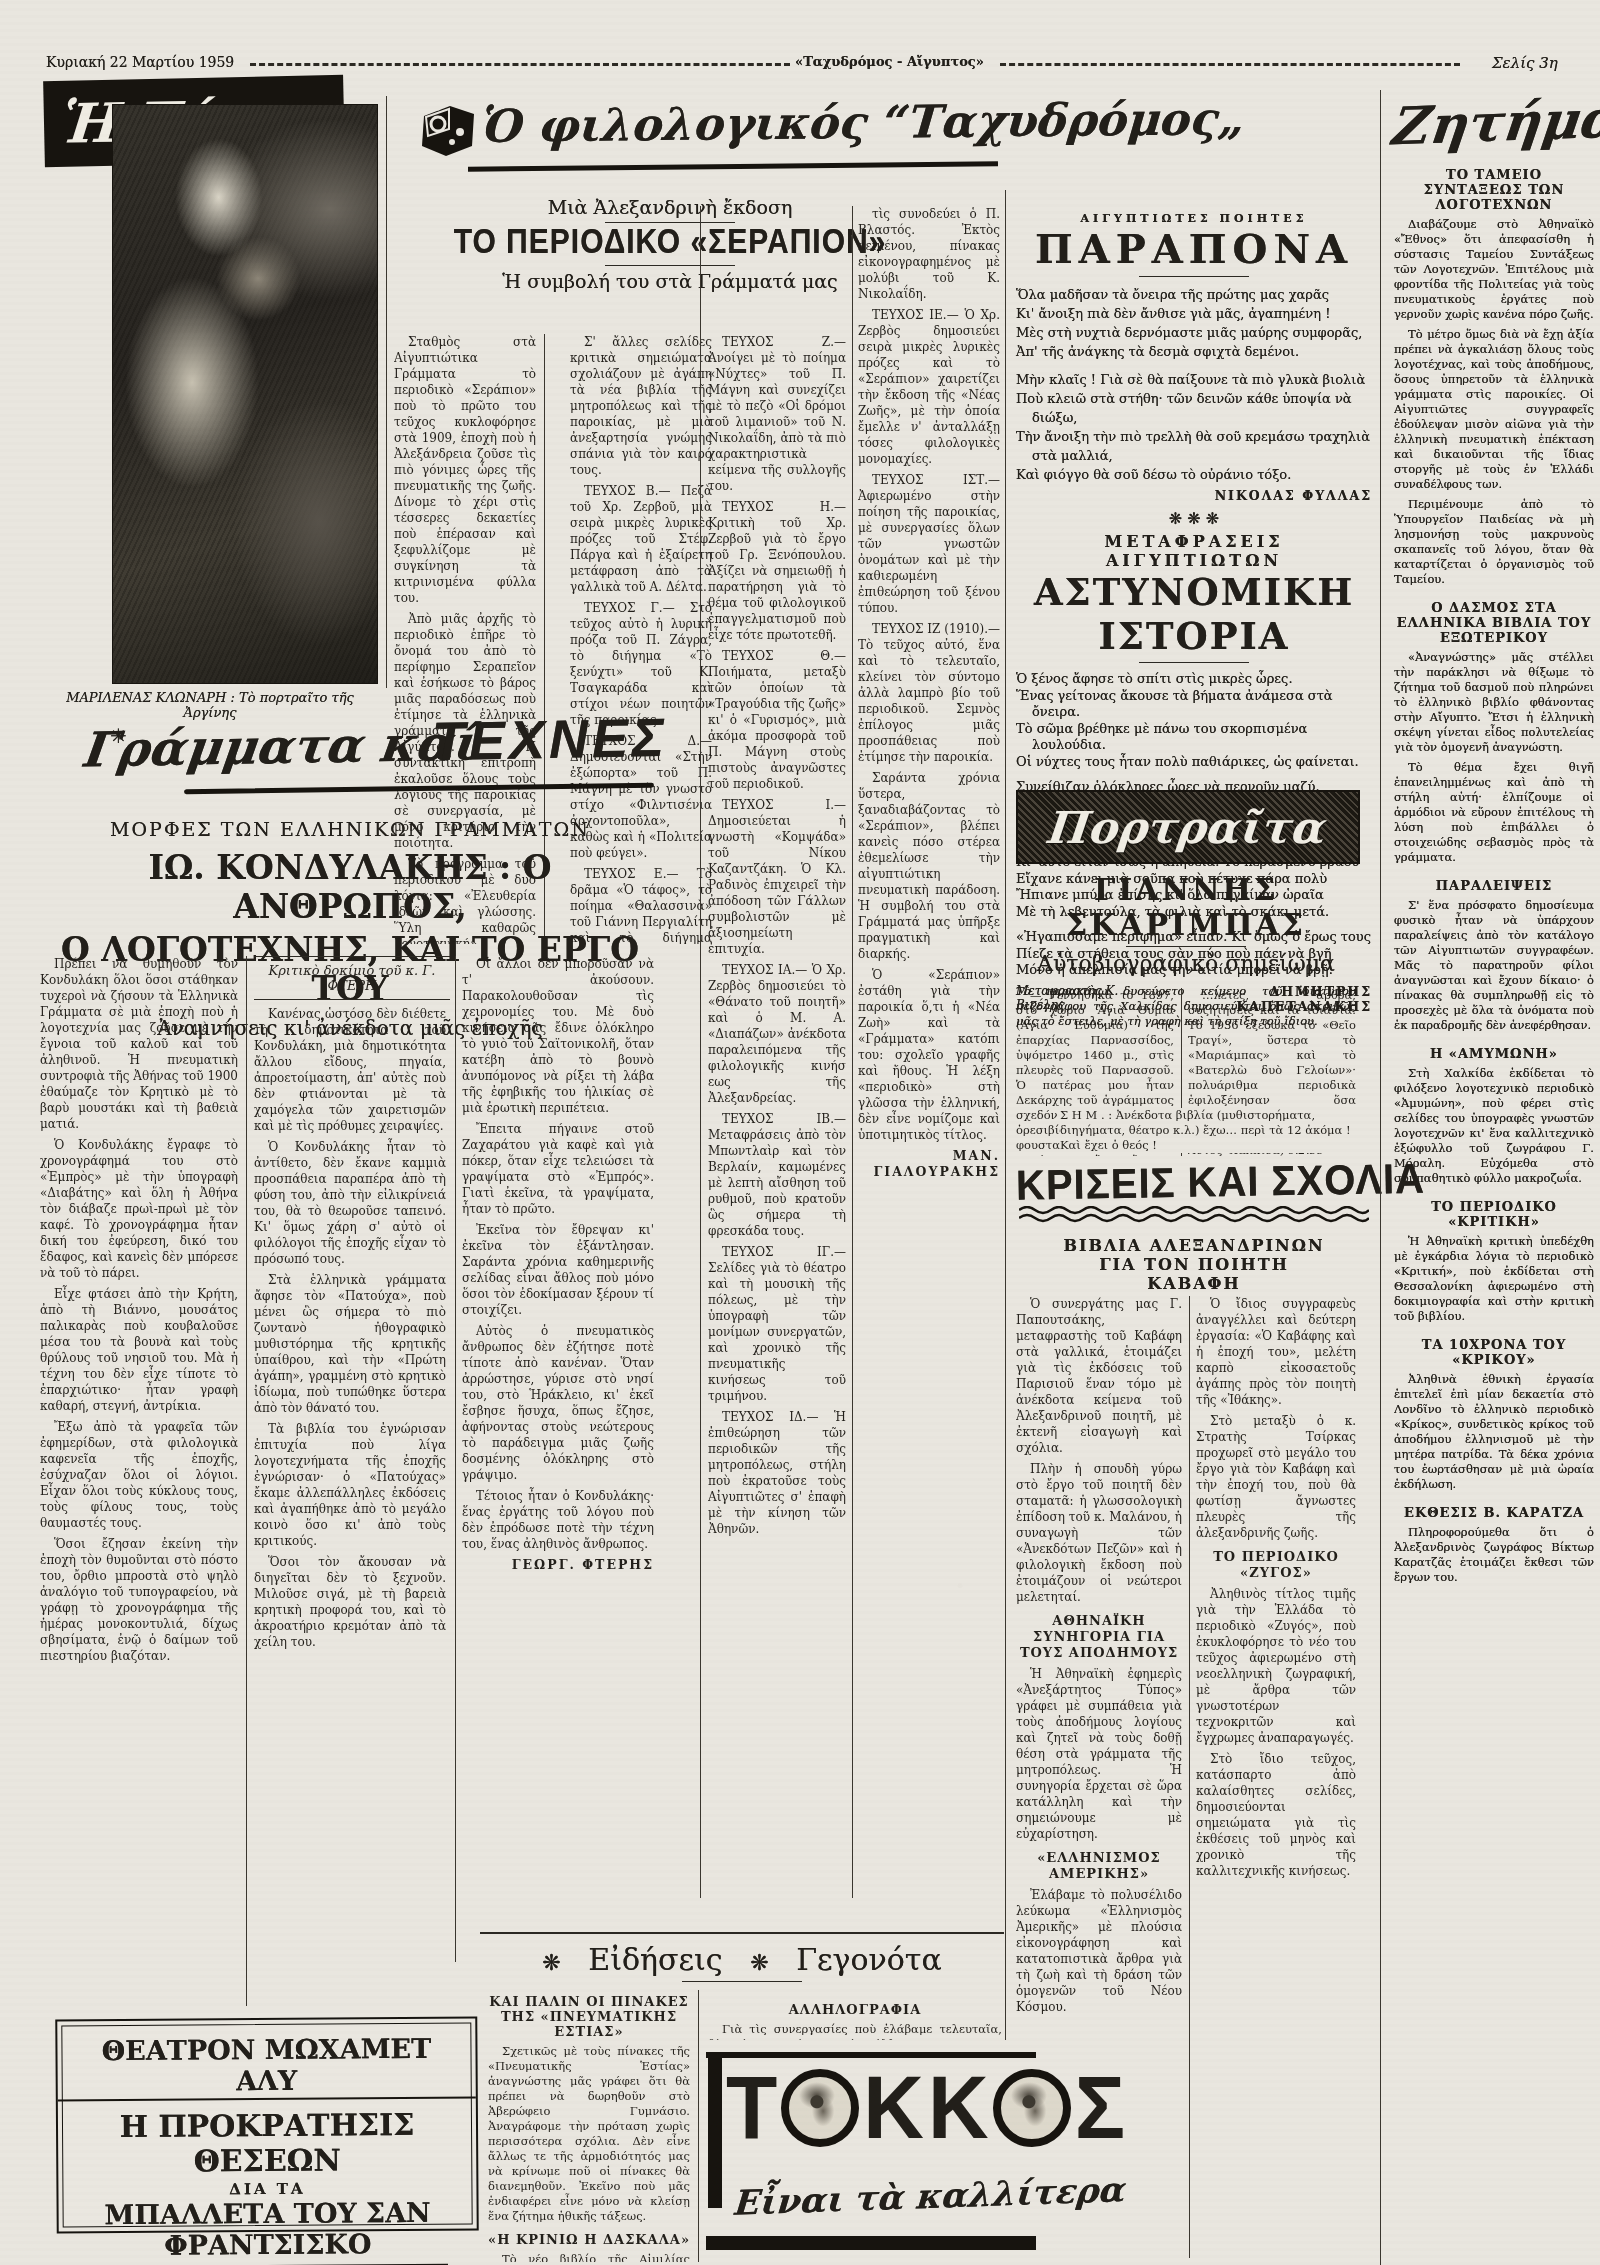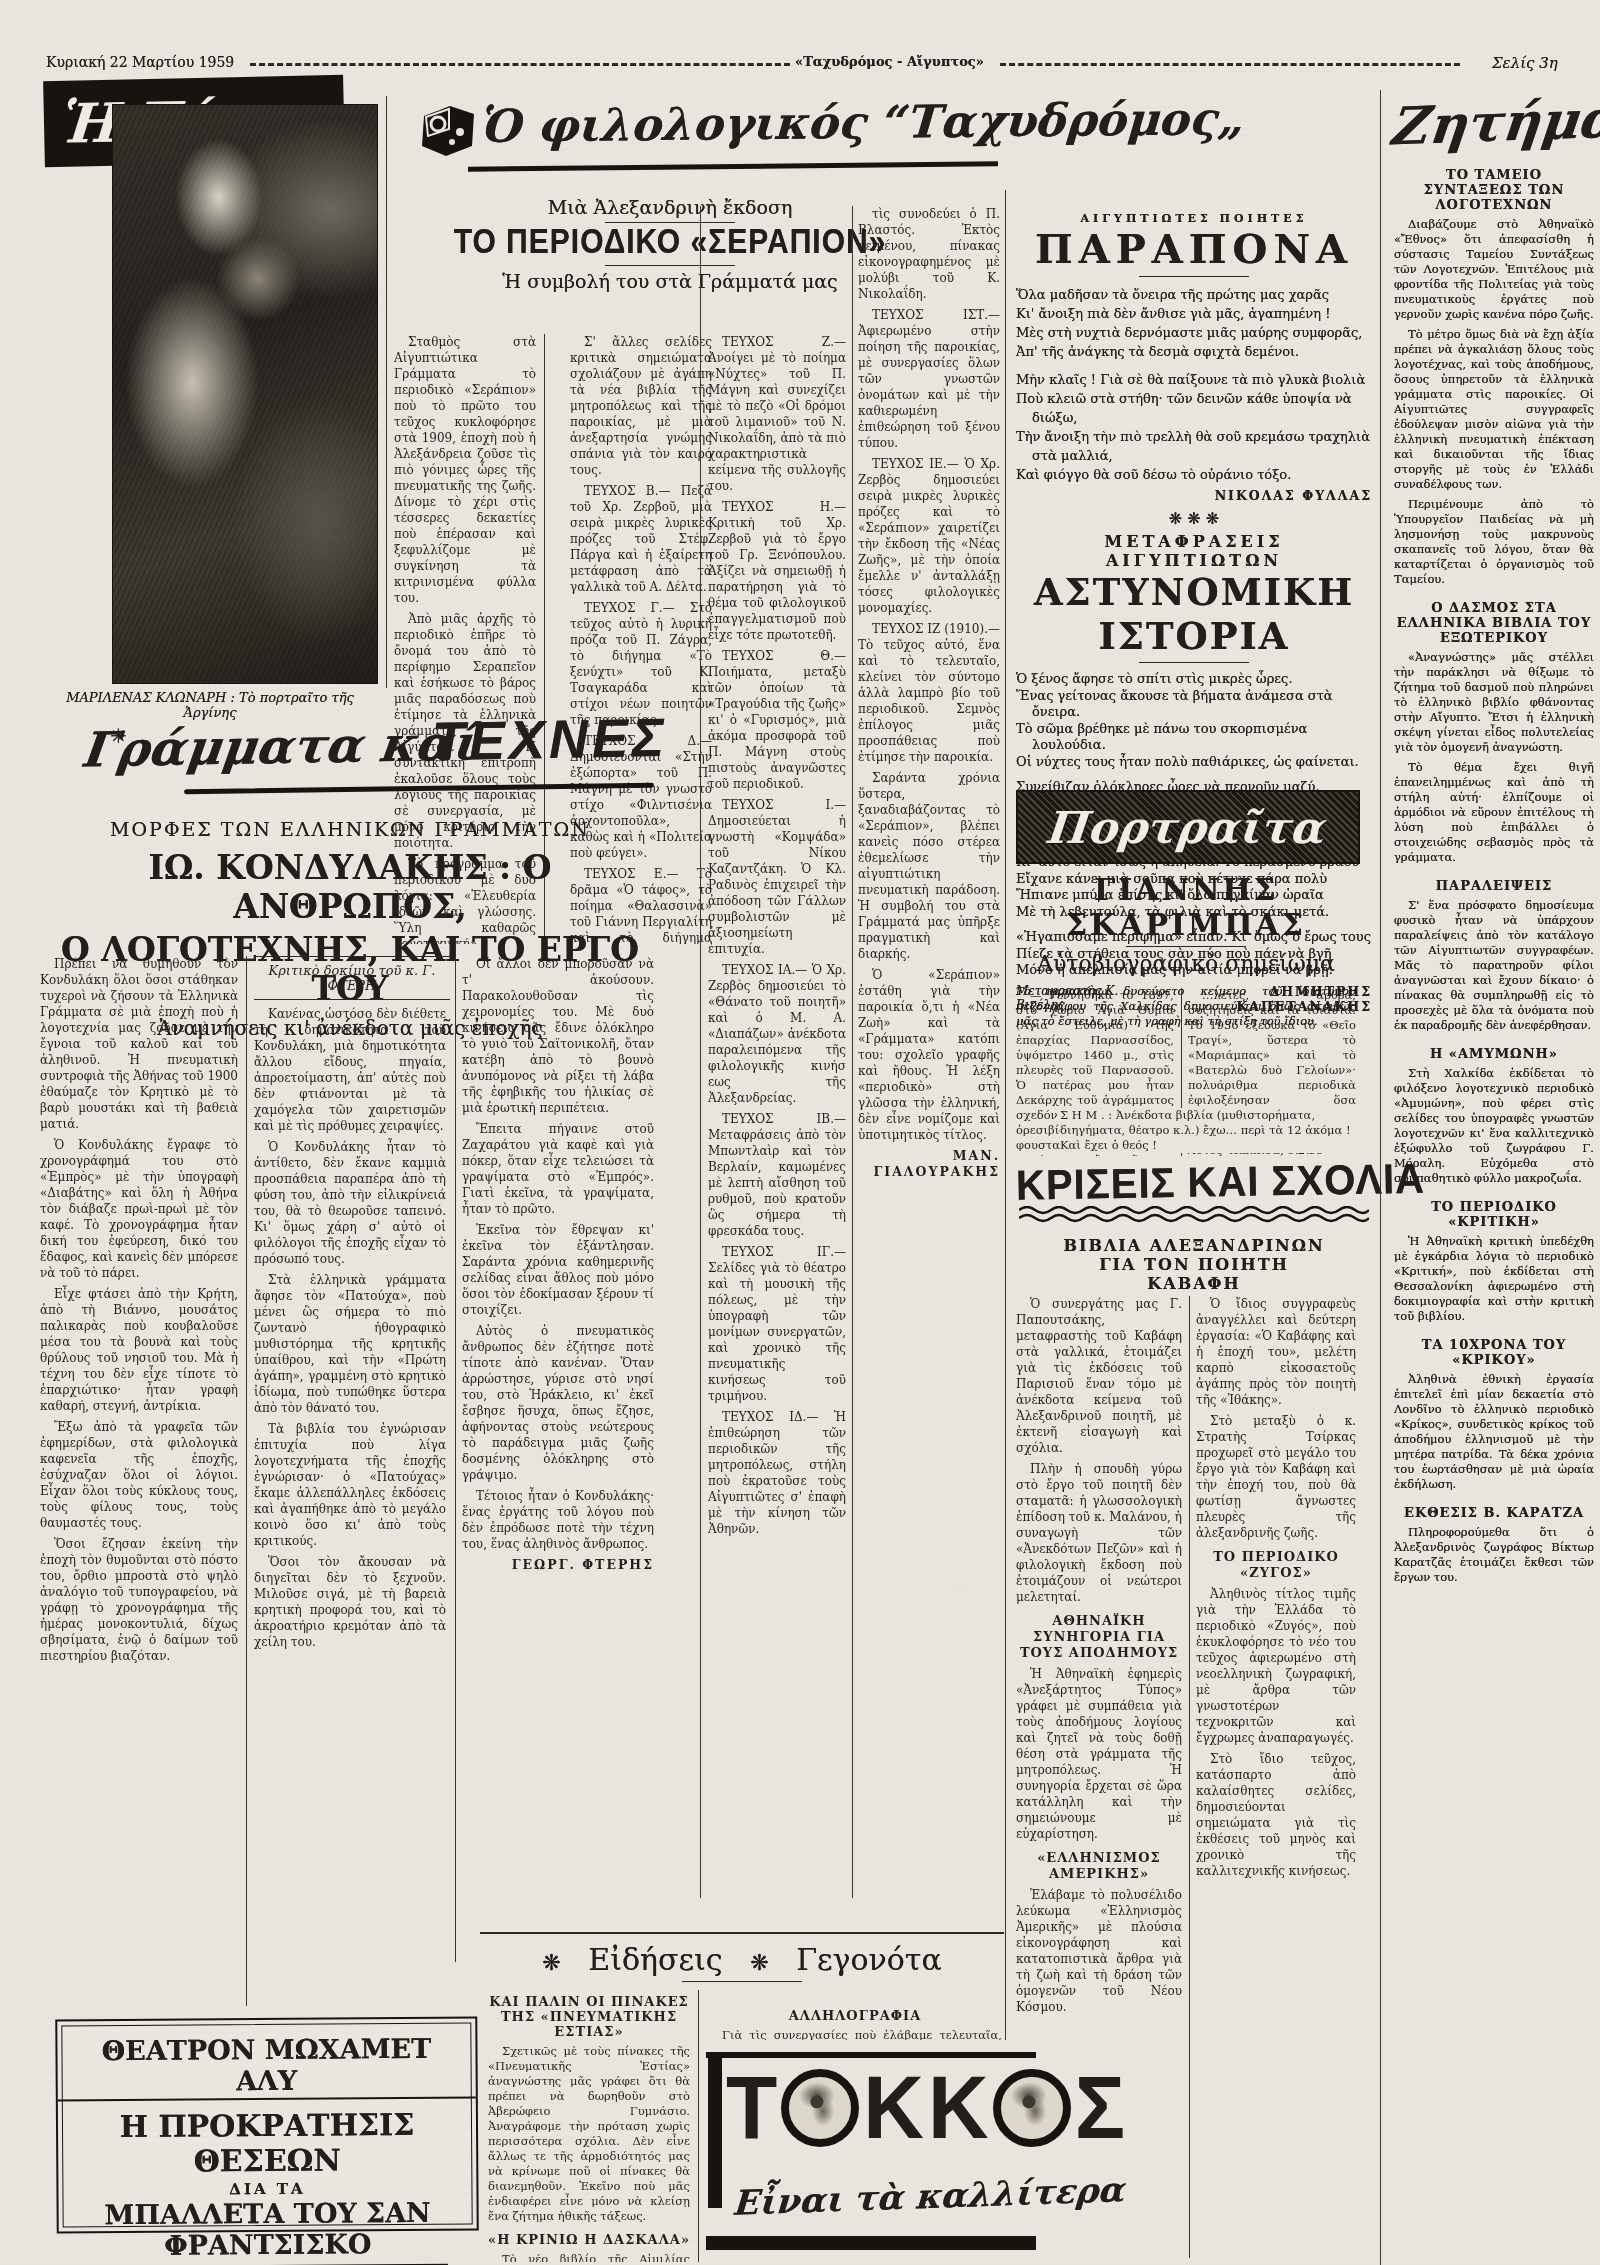--- a/index.html
+++ b/index.html
@@ -110,22 +110,22 @@
     <p>ΤΕΥΧΟΣ Θ.— Ποιήματα, μεταξὺ τῶν ὁποίων τὰ «Τραγούδια τῆς ζωῆς» κι' ὁ «Γυρισμός», μιὰ ἀκόμα προσφορὰ τοῦ Π. Μάγνη στοὺς πιστοὺς ἀναγνῶστες τοῦ περιοδικοῦ.</p>
     <p>ΤΕΥΧΟΣ Ι.— Δημοσιεύεται ἡ γνωστὴ «Κομψάδα» τοῦ Νίκου Καζαντζάκη. Ὁ Κλ. Ραδινὸς ἐπιχειρεῖ τὴν ἀπόδοση τῶν Γάλλων συμβολιστῶν μὲ ἀξιοσημείωτη ἐπιτυχία.</p>
     <p>ΤΕΥΧΟΣ ΙΑ.— Ὁ Χρ. Ζερβὸς δημοσιεύει τὸ «Θάνατο τοῦ ποιητῆ» καὶ ὁ Μ. Α. «Διαπάζων» ἀνέκδοτα παραλειπόμενα τῆς φιλολογικῆς κινήσ εως τῆς Ἀλεξανδρείας.</p>
     <p>ΤΕΥΧΟΣ ΙΒ.— Μεταφράσεις ἀπὸ τὸν Μπωντλαὶρ καὶ τὸν Βερλαίν, καμωμένες μὲ λεπτὴ αἴσθηση τοῦ ρυθμοῦ, ποὺ κρατοῦν ὣς σήμερα τὴ φρεσκάδα τους.</p>
     <p>ΤΕΥΧΟΣ ΙΓ.— Σελίδες γιὰ τὸ θέατρο καὶ τὴ μουσικὴ τῆς πόλεως, μὲ τὴν ὑπογραφὴ τῶν μονίμων συνεργατῶν, καὶ χρονικὸ τῆς πνευματικῆς κινήσεως τοῦ τριμήνου.</p>
     <p>ΤΕΥΧΟΣ ΙΔ.— Ἡ ἐπιθεώρηση τῶν περιοδικῶν τῆς μητροπόλεως, στήλη ποὺ ἐκρατοῦσε τοὺς Αἰγυπτιῶτες σ' ἐπαφὴ μὲ τὴν κίνηση τῶν Ἀθηνῶν.</p>
   </div>
 <div class="abs col" style="left:858px;top:206px;width:142px;height:1662px;">
   <div>
       <p>τὶς συνοδεύει ὁ Π. Βλαστός. Ἐκτὸς κειμένου, πίνακας εἰκονογραφημένος μὲ μολύβι τοῦ Κ. Νικολαΐδη.</p>
+      <p>ΤΕΥΧΟΣ ΙΕ.— Ὁ Χρ. Ζερβὸς δημοσιεύει σειρὰ μικρὲς λυρικὲς πρόζες καὶ τὸ «Σεράπιον» χαιρετίζει τὴν ἔκδοση τῆς «Νέας Ζωῆς», μὲ τὴν ὁποία ἔμελλε ν' ἀνταλλάξῃ τόσες φιλολογικὲς μονομαχίες.</p>
       <p>ΤΕΥΧΟΣ ΙΣΤ.— Ἀφιερωμένο στὴν ποίηση τῆς παροικίας, μὲ συνεργασίες ὅλων τῶν γνωστῶν ὀνομάτων καὶ μὲ τὴν καθιερωμένη ἐπιθεώρηση τοῦ ξένου τύπου.</p>
-      <p>ΤΕΥΧΟΣ ΙΕ.— Ὁ Χρ. Ζερβὸς δημοσιεύει σειρὰ μικρὲς λυρικὲς πρόζες καὶ τὸ «Σεράπιον» χαιρετίζει τὴν ἔκδοση τῆς «Νέας Ζωῆς», μὲ τὴν ὁποία ἔμελλε ν' ἀνταλλάξῃ τόσες φιλολογικὲς μονομαχίες.</p>
       <p>ΤΕΥΧΟΣ ΙΖ (1910).— Τὸ τεῦχος αὐτό, ἕνα καὶ τὸ τελευταῖο, κλείνει τὸν σύντομο ἀλλὰ λαμπρὸ βίο τοῦ περιοδικοῦ. Σεμνὸς ἐπίλογος μιᾶς προσπάθειας ποὺ ἐτίμησε τὴν παροικία.</p>
       <p>Σαράντα χρόνια ὕστερα, ξαναδιαβάζοντας τὸ «Σεράπιον», βλέπει κανεὶς πόσο στέρεα ἐθεμελίωσε τὴν αἰγυπτιώτικη πνευματικὴ παράδοση. Ἡ συμβολή του στὰ Γράμματά μας ὑπῆρξε πραγματικὴ καὶ διαρκής.</p>
       <p>Ὁ «Σεράπιον» ἐστάθη γιὰ τὴν παροικία ὅ,τι ἡ «Νέα Ζωὴ» καὶ τὰ «Γράμματα» κατόπι του: σχολεῖο γραφῆς καὶ ἤθους. Ἡ λέξη «περιοδικὸ» στὴ γλῶσσα τὴν ἑλληνική, δὲν εἶνε νομίζομε καὶ ὑποτιμητικὸς τίτλος.</p>
     </div>
   <div class="sig">ΜΑΝ. ΓΙΑΛΟΥΡΑΚΗΣ</div>
 </div>
 <div class="vr" style="left:544px;top:334px;height:608px;"></div>
 <div class="vr" style="left:700px;top:206px;height:1692px;"></div>
 <div class="vr" style="left:852px;top:206px;height:1692px;"></div>
 
@@ -322,21 +322,21 @@
   <div>
       <p>Σχετικῶς μὲ τοὺς πίνακες τῆς «Πνευματικῆς Ἑστίας» ἀναγνώστης μᾶς γράφει ὅτι θὰ πρέπει νὰ δωρηθοῦν στὸ Ἀβερώφειο Γυμνάσιο. Ἀναγράφομε τὴν πρόταση χωρὶς περισσότερα σχόλια. Δὲν εἶνε ἄλλως τε τῆς ἁρμοδιότητός μας νὰ κρίνωμε ποῦ οἱ πίνακες θὰ διανεμηθοῦν. Ἐκεῖνο ποὺ μᾶς ἐνδιαφέρει εἶνε μόνο νὰ κλείσῃ ἕνα ζήτημα ἠθικῆς τάξεως.</p>
     </div>
   <div class="subh">«Η ΚΡΙΝΙΩ Η ΔΑΣΚΑΛΑ»</div>
   <div>
       <p>Τὸ νέο βιβλίο τῆς Αἰμιλίας Ὁρεινοῦ «Ἡ Κρινιὼ ἡ δασκάλα», θεατρικὸ ἔργο ἐμπνευσμένο ἀπὸ τὴν Κυπριακὴ ἀντίσταση, κυκλοφορεῖ σὲ λίγες μέρες μὲ καλλιτεχνικὸ ἐξώφυλλο τοῦ ζωγράφου Μιχάλη Κιούση.</p>
     </div>
 </div>
 <div class="vr" style="left:698px;top:1990px;height:272px;"></div>
 <div class="abs col colsm" style="left:708px;top:1994px;width:294px;height:46px;">
-  <div class="subh" style="margin-top:14px;">ΑΛΛΗΛΟΓΡΑΦΙΑ</div>
+  <div class="subh" style="margin-top:8px;">ΑΛΛΗΛΟΓΡΑΦΙΑ</div>
   <div>
       <p>Γιὰ τὶς συνεργασίες ποὺ ἐλάβαμε τελευταῖα, θὰ γράψωμε στὸ προσεχὲς φύλλο.</p>
     </div>
 </div>
 
 <div class="abs" style="left:706px;top:2058px;width:330px;height:204px;">
   <div style="position:absolute;left:0;top:-6px;width:330px;height:6px;background:#17140f;"></div>
   <div style="position:absolute;left:2px;top:0;width:14px;height:150px;background:#17140f;"></div>
   <div style="position:absolute;left:20px;top:8px;width:308px;display:flex;align-items:center;gap:4px;">
     <span class="tok-letter">Τ</span>

